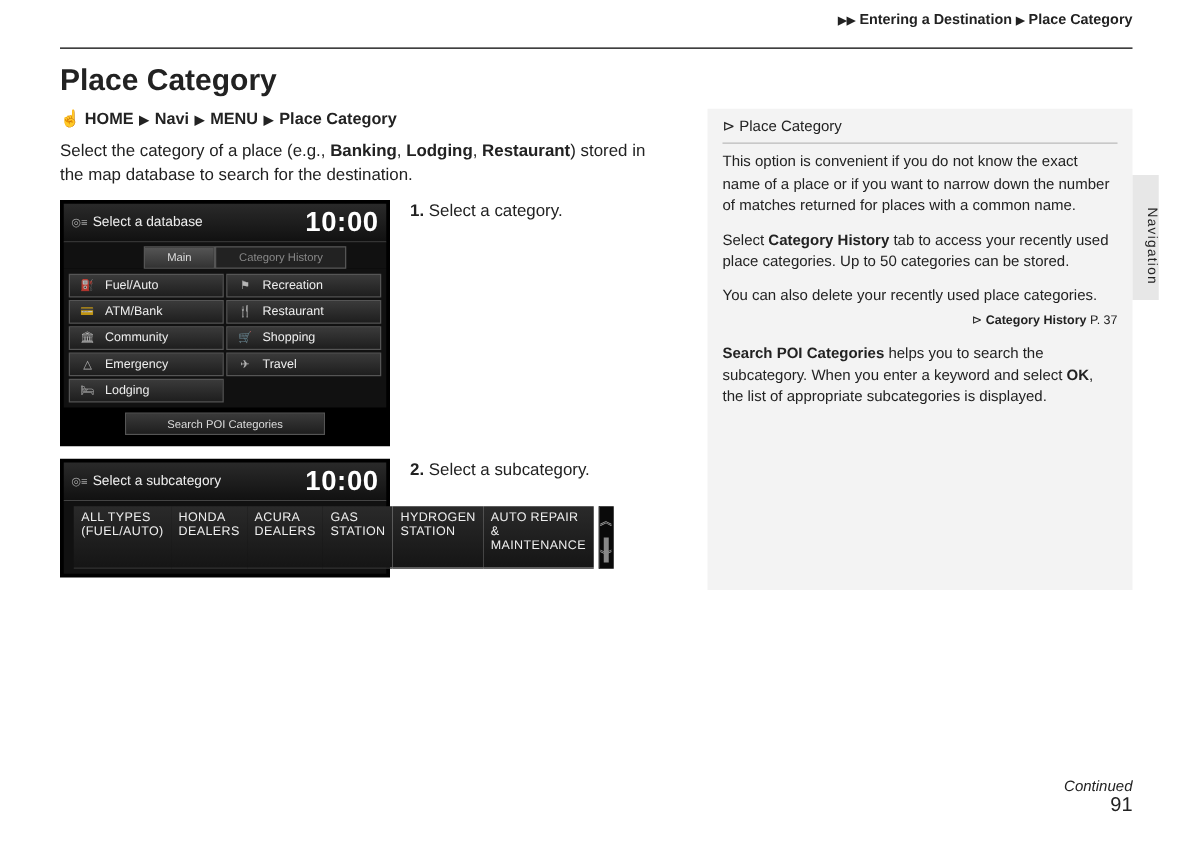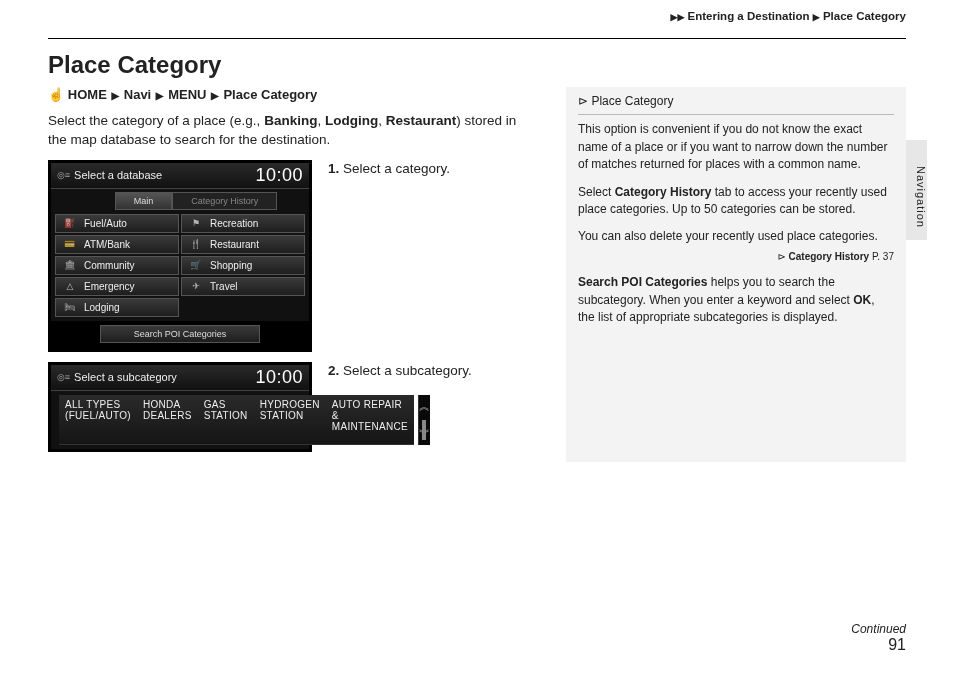--- a/index.html
+++ b/index.html
@@ -69,21 +69,21 @@
   }
   .screen-header {
     display: flex;
     align-items: center;
     background: linear-gradient(#2a2a2a,#111);
     padding: 2px 6px;
     border-bottom: 1px solid #444;
   }
   .screen-header .radio { font-size: 9px; opacity:.7; margin-right:4px;}
   .screen-header .title { flex:1; font-size: 11px; color:#eee; }
-  .screen-header .clock { font-size: 18px; font-weight: 400; color:#fff; letter-spacing:.5px;margin-left:43px;}
+  .screen-header .clock { font-size: 22px; font-weight: 700; color:#fff; letter-spacing:.5px;margin-left:43px;}
   .tabs {
     display:flex;
     justify-content:center;
     gap: 0;
     background:#111;
     padding-top:3px;
     padding-left:32px;
   }
   .tab {
     font-size:9px;
@@ -278,20 +278,21 @@
       <div class="screen">
         <div class="screen-header">
           <span class="radio">◎≡</span>
           <span class="title">Select a subcategory</span>
           <span class="clock">10:00</span>
         </div>
         <div class="sub-list">
           <div class="sub-items">
             <div class="sub-item">ALL TYPES (FUEL/AUTO)</div>
             <div class="sub-item">HONDA DEALERS</div>
+            <div class="sub-item">ACURA DEALERS</div>
             <div class="sub-item">GAS STATION</div>
             <div class="sub-item">HYDROGEN STATION</div>
             <div class="sub-item">AUTO REPAIR &amp; MAINTENANCE</div>
           </div>
           <div class="scroll-col">
             <span>︽</span>
             <div class="track">
                 <div class="thumb"></div>
               </div>
             <span>︾</span>

